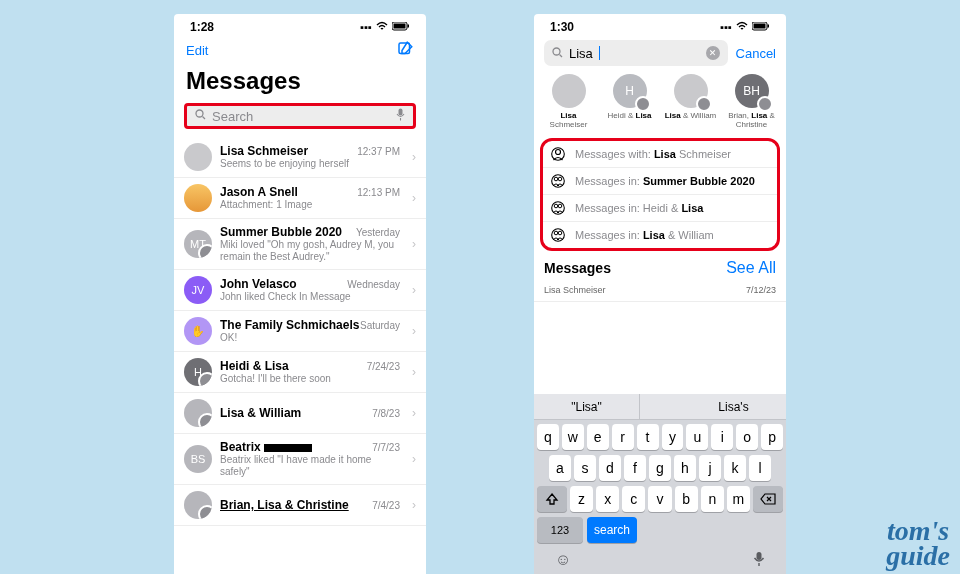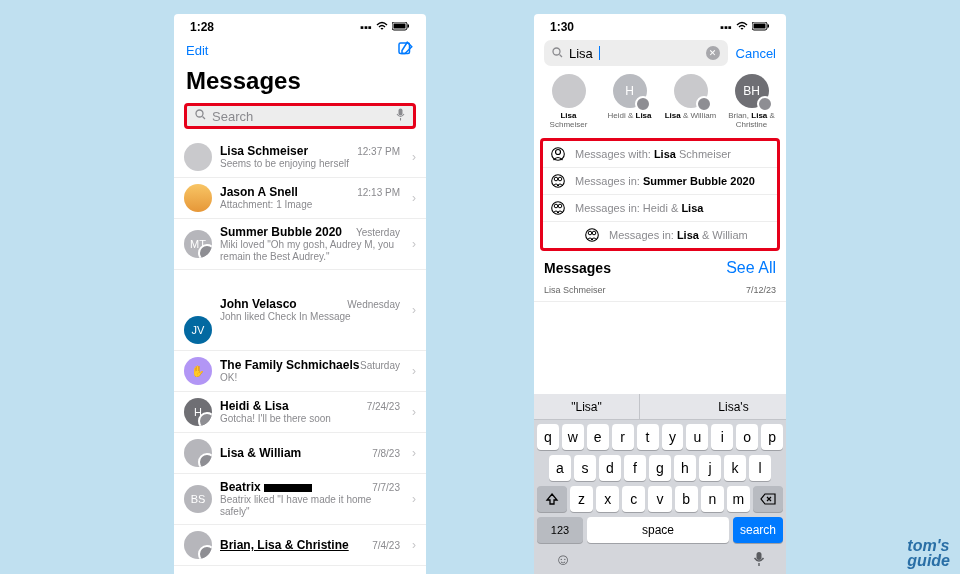--- a/index.html
+++ b/index.html
@@ -78,21 +78,21 @@
   }
   .avatar {
     width: 28px; height: 28px;
     border-radius: 50%;
     background: #c9c9cc;
     display: flex; align-items: center; justify-content: center;
     color: #fff; font-size: 11px; font-weight: 500;
     flex-shrink: 0;
     overflow: hidden;
   }
-  .avatar.pink { background: #0369a1; margin-top: 40px; }
+  .avatar.pink { background: #8b5cf6; }
   .avatar.purple { background: #b296f5; }
   .avatar.orange { background: linear-gradient(#f8c565,#e69738); }
   .avatar.gray { background: #b6b6bb; }
   .avatar.darkgray { background: #6f6f74; }
   .avatar.group {
     position: relative;
   }
   .avatar.group::after {
     content: '';
     position: absolute;
@@ -153,32 +153,32 @@
   }
   .suggest-avatar .mini {
     position:absolute;right:-4px;bottom:-4px;width:16px;height:16px;border-radius:50%;
     background:#8e8e93;border:2px solid #fff;display:flex;align-items:center;justify-content:center;font-size:7px;color:#fff;
   }
   .suggest-label { font-size: 8px; color: #666; text-align: center; line-height: 1.1; }
   .suggest-label b { color:#000; font-weight:600; }
   .suggest-list-block {
     margin: 2px 6px 6px;
     border: 3px solid #e6001a;
-    border-radius: 4px;
+    border-radius: 12px;
   }
   .suggest-line {
     display: flex;
     align-items: center;
     gap: 10px;
     padding: 6px 8px;
     font-size: 11px;
     color: #8a8a8e;
     border-bottom: 1px solid #ededed;
   }
-  .suggest-line:last-child { border-bottom: none; margin-left: 34px; }
+  .suggest-line:last-child { border-bottom: none; }
   .suggest-line .sicon {
     width: 14px; height: 14px;
     display: inline-flex;
   }
   .suggest-line b { color: #000; font-weight: 600; }
   .msgs-header {
     display:flex;justify-content:space-between;align-items:center;
     padding: 2px 10px 4px;
   }
   .msgs-title { font-size: 14px; font-weight: 700; }
@@ -214,25 +214,25 @@
   .key-wide.special { color:#000; }
   .kbd-bottom { display:flex;gap:4px;margin-bottom:6px; }
   .key-123 { flex:0 0 46px;background:#b8bbc1;font-size:11px; }
   .key-space { flex:1;font-size:12px; }
   .key-search { flex:0 0 50px;background:#007aff;color:#fff;font-size:12px; }
   .kbd-foot { display:flex;justify-content:space-between;padding:2px 18px 0;font-size:16px;color:#5a5c60; }
   .home-ind { width:90px;height:4px;background:#000;border-radius:3px;margin:6px auto 0; }
 
   .watermark {
     position:absolute;right:10px;bottom:6px;
-    font-family: Liberation Sans, sans-serif;
+    font-family: Liberation Serif, serif;
     font-weight:700;font-style:italic;
     color:#2a6fa6;
-    font-size:16px;line-height:0.9;
-    text-align:left;
+    font-size:28px;line-height:0.9;
+    text-align:center;
   }
   .watermark span.g { color:#2a6fa6; }
 </style>
 </head>
 <body>
 
 <div class="canvas">
 
 <div class="phone phone-left">
   <div class="status-bar">
@@ -533,21 +533,20 @@
           <div class="key">m</div>
           <div class="key key-wide special">
             <svg width="16" height="12">
               <path d="M5 1 L15 1 L15 11 L5 11 L1 6 Z" fill="none" stroke="#000" stroke-width="1.2"></path>
               <path d="M7 4 L11 8 M11 4 L7 8" stroke="#000" stroke-width="1.2"></path>
             </svg>
           </div>
         </div>
     <div class="kbd-bottom">
       <div class="key key-123">123</div>
-      <div class="key key-space">space</div>
       <div class="key key-search">search</div>
     </div>
     <div class="kbd-foot">
       <span>☺</span>
       <span>
         <svg width="12" height="16">
               <rect x="3.5" y="1" width="5" height="8" rx="2.5" fill="#5a5c60"></rect>
               <path d="M1.5 7 Q6 13 10.5 7 M6 12 L6 15" stroke="#5a5c60" stroke-width="1.4" fill="none"></path>
             </svg>
       </span>

